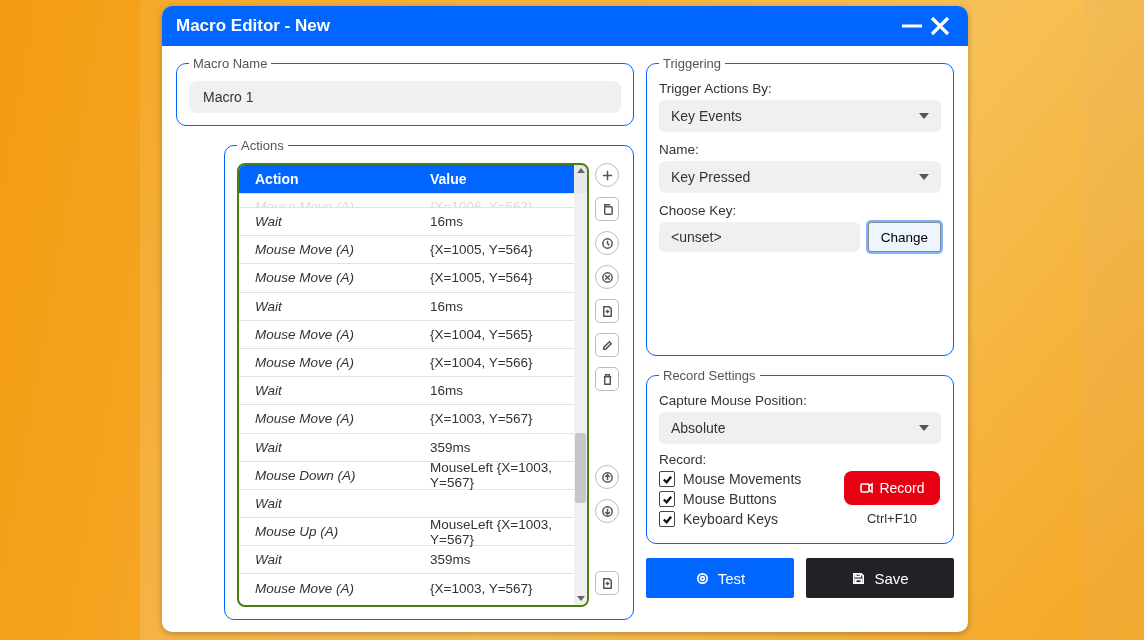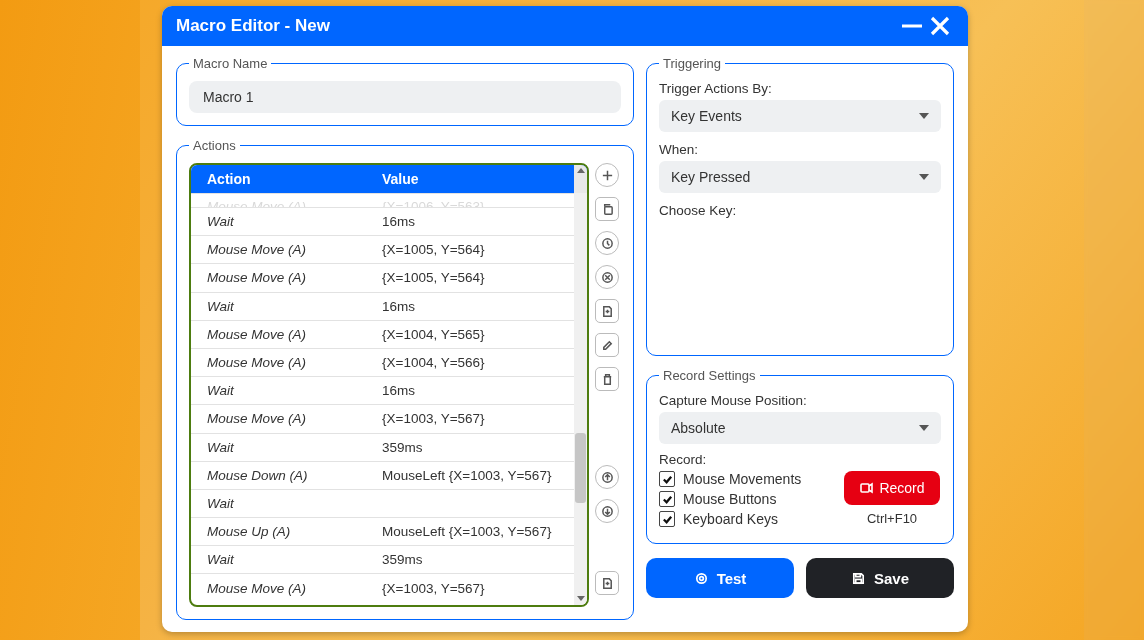--- a/index.html
+++ b/index.html
@@ -42,21 +42,21 @@
   .leftcol { width: 458px; display: flex; flex-direction: column; gap: 12px; }
   .rightcol { flex:1; display: flex; flex-direction: column; gap: 12px; }
 
   
   .name-input {
     width: 100%; height: 32px; border: none; background: #eef0f2; border-radius: 8px;
     padding: 0 14px; font-size: 14px; color: #333;
   }
 
   
-  .actions-fieldset { flex: 1; display:flex; flex-direction: column; }
+  .actions-fieldset { flex: 1; display:flex; flex-direction: column; margin-left: 48px; }
   .actions-row { display: flex; gap: 6px; flex:1; }
   .table-wrap { flex:1; border: 2px solid #4d7c0f; border-radius: 8px; display:flex; flex-direction:column; overflow:hidden;}
   .thead { display:flex; background:#0066ff; color:#fff; font-size:14px; font-weight:600; height:28px; align-items:center; position: relative;}
   .thead .c1 { width: 185px; padding-left: 16px; }
   .thead .c2 { flex:1; padding-left: 6px; }
   .thead .sb { width: 13px; background:#e8e8e8; height:100%; }
   .thead .sb::before { content:""; display:block; margin:3px auto; width:0;height:0;border-left:4px solid transparent;border-right:4px solid transparent;border-bottom:5px solid #666;}
   .tbody { flex:1; overflow:hidden; position:relative; font-size:13.5px; color:#333; }
   .trow { display:flex; height:28.2px; align-items:center; border-top:1px solid #e2e2e2;}
   .trow .c1 { width: 185px; padding-left: 16px; font-style: italic; }
@@ -97,21 +97,21 @@
   .checks { flex:1;}
   .chk { display:flex; align-items:center; gap:8px; font-size:14px; color:#333; margin-bottom:4px; cursor:pointer;}
   .chk .box { width:16px; height:16px; border:1.5px solid #444; border-radius:2px; display:flex; align-items:center; justify-content:center;}
   .chk .box svg{ width:11px; height:11px; stroke:#111; stroke-width:2.5; fill:none;}
   .rec-right { width: 98px; display:flex; flex-direction:column; align-items:center; gap:6px;}
   .btn-record { width:96px; height:34px; background:#e60012; color:#fff; border:none; border-radius:8px; font-size:14px; font-weight:500; display:flex; align-items:center; justify-content:center; gap:6px; cursor:pointer;}
   .btn-record svg{ width:14px;height:14px; stroke:#fff; fill:none; stroke-width:1.6;}
   .shortcut { font-size:13px; color:#333;}
 
   .footer-btns { display:flex; gap:12px; justify-content:flex-end; margin-top:2px;}
-  .btn-big { width:148px; height:40px; border:none; border-radius:10px; font-size:15px; font-weight:700; display:flex; align-items:center; justify-content:center; gap:8px; cursor:pointer;}
+  .btn-big { width:148px; height:40px; border:none; border-radius:2px; font-size:15px; font-weight:400; display:flex; align-items:center; justify-content:center; gap:8px; cursor:pointer;}
   .btn-test { background:#0066ff; color:#fff;}
   .btn-save { background:#202226; color:#fff;}
   .btn-big svg{ width:15px; height:15px; stroke:#fff; fill:none; stroke-width:1.8;}
 </style>
 </head>
 <body>
 
 <div class="window">
   <div class="titlebar">
     <div class="title">Macro Editor - New</div>
@@ -277,27 +277,31 @@
     <div class="rightcol">
       <fieldset class="triggering" style="height:300px">
         <legend>Triggering</legend>
         <div class="row">
           <div class="label">Trigger Actions By:</div>
           <div class="dd">
             <div class="ddbox">Key Events</div>
           </div>
         </div>
         <div class="row">
-          <div class="label">When:</div>
+          <div class="label">Name:</div>
           <div class="dd">
             <div class="ddbox">Key Pressed</div>
           </div>
         </div>
         <div class="row">
           <div class="label">Choose Key:</div>
+          <div class="keyrow">
+            <div class="keybox">&lt;unset&gt;</div>
+            <button class="btn-outline highlight">Change</button>
+          </div>
         </div>
       </fieldset>
 
       <fieldset class="record-settings">
         <legend>Record Settings</legend>
         <div class="row">
           <div class="label">Capture Mouse Position:</div>
           <div class="dd">
             <div class="ddbox">Absolute</div>
           </div>

